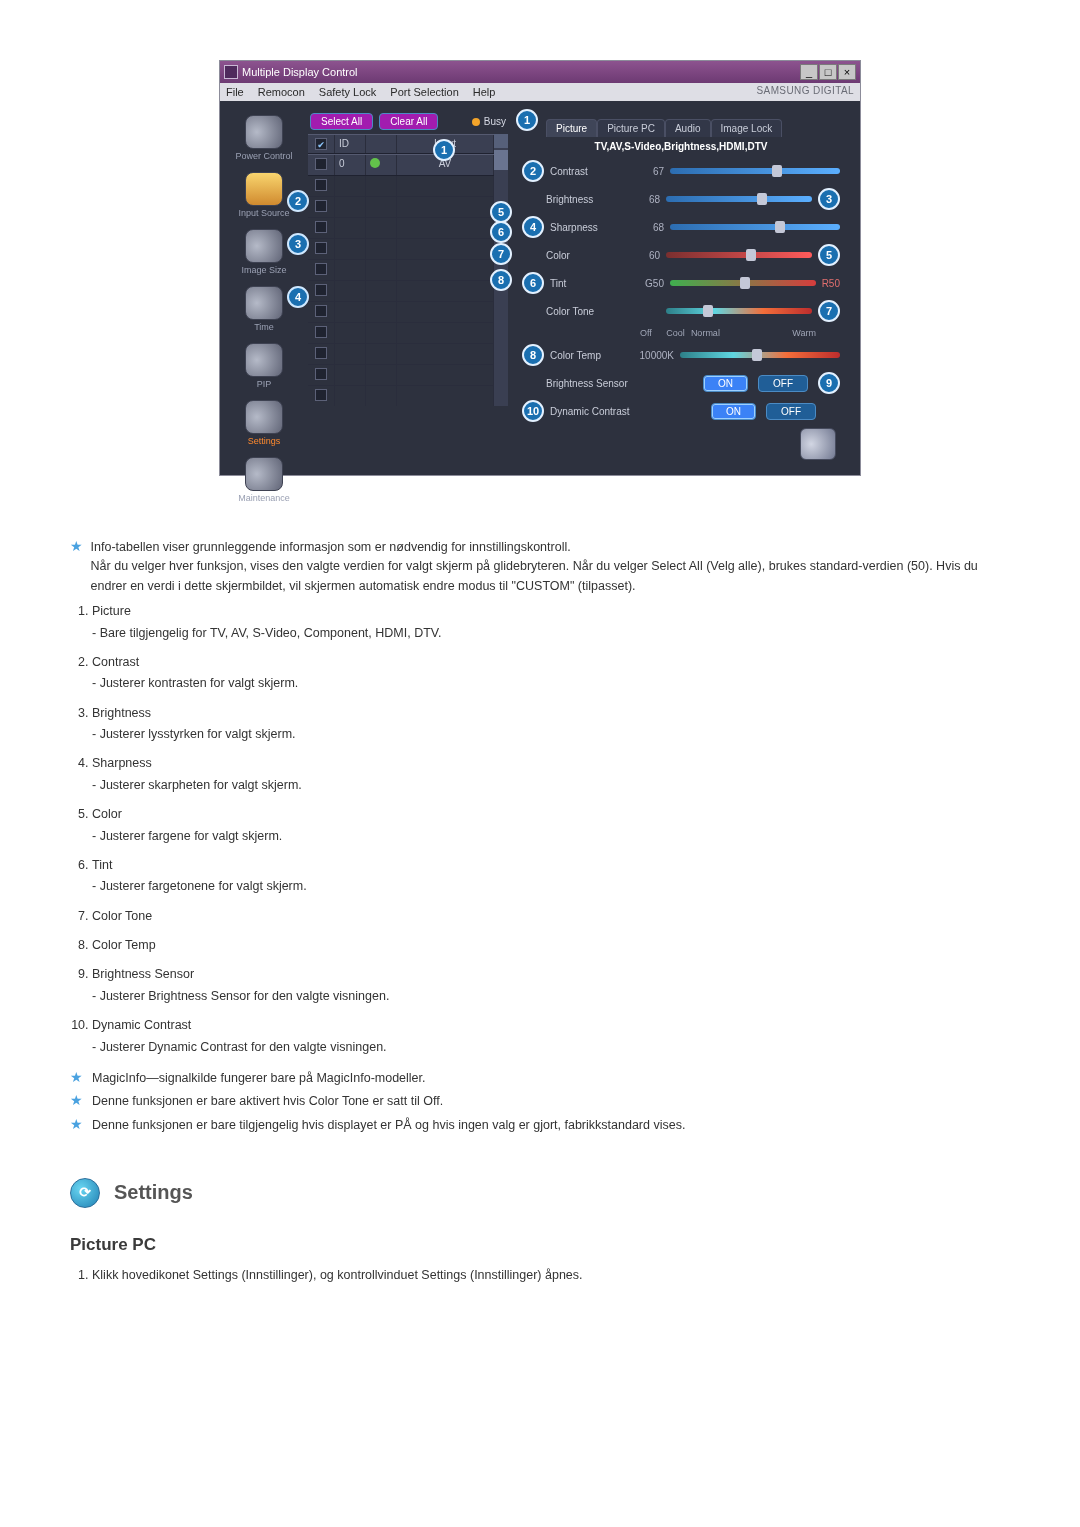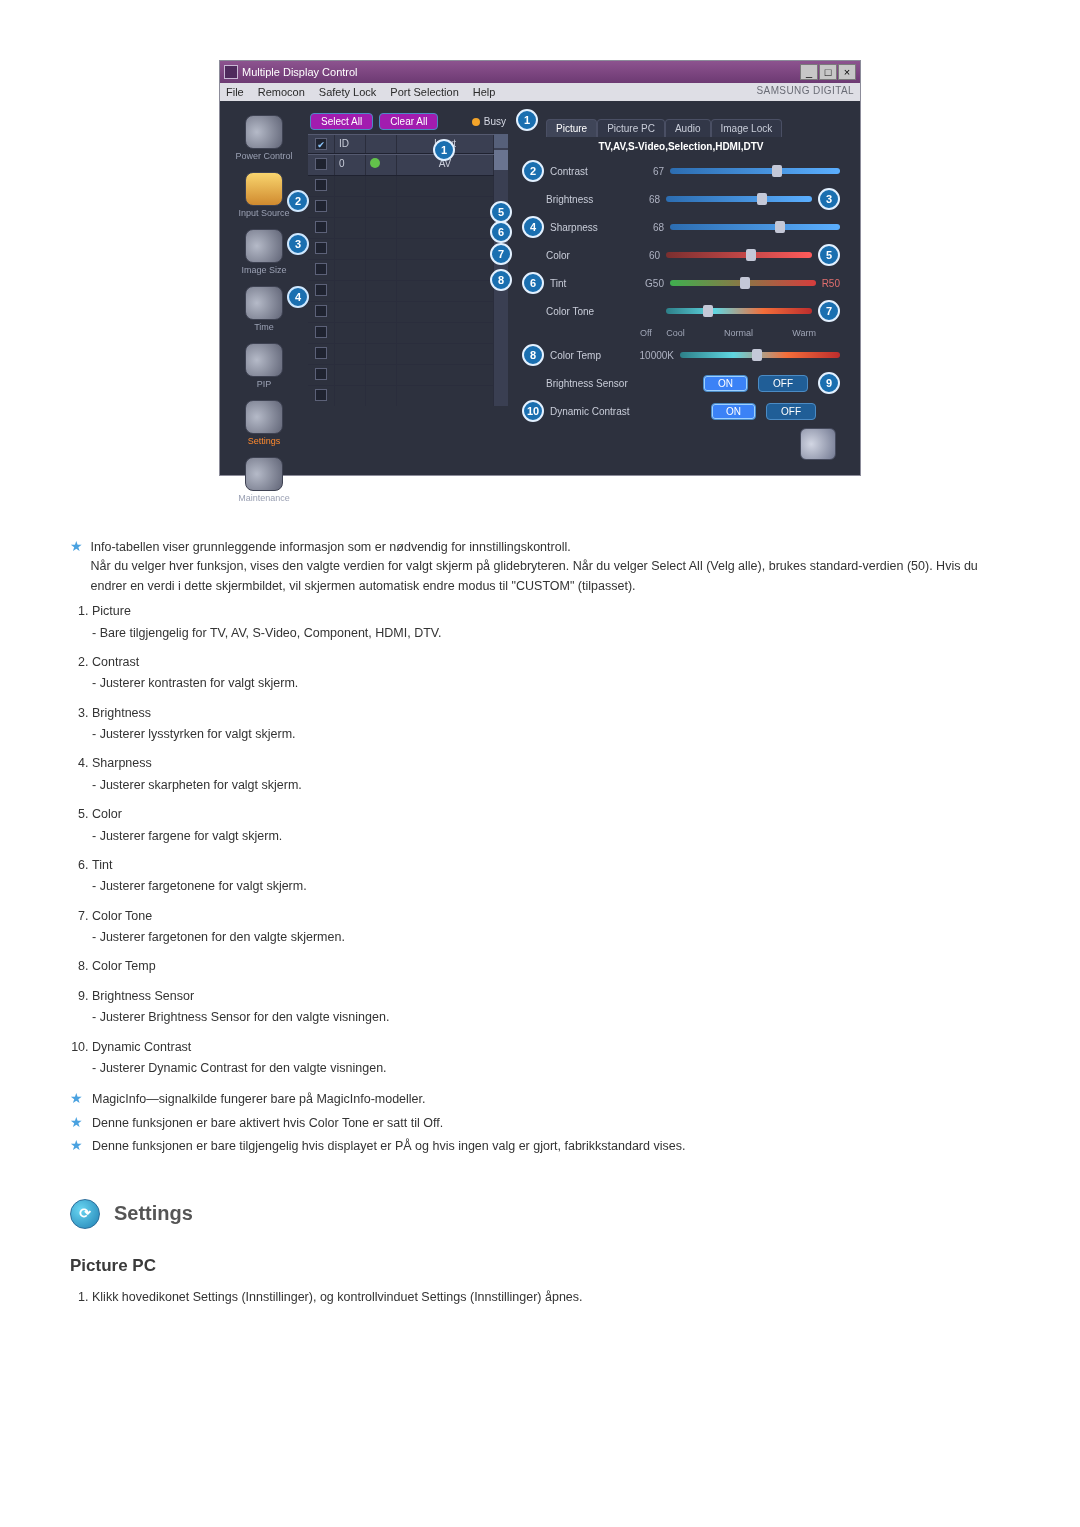--- a/index.html
+++ b/index.html
@@ -390,21 +390,21 @@
         </div>
 
         <div class="right-panel" style="position:relative;">
           <div class="tabs">
             <div class="co" style="left:-4px;top:-6px;position:relative;margin-right:4px;">1</div>
             <div class="tab active">Picture</div>
             <div class="tab">Picture PC</div>
             <div class="tab">Audio</div>
             <div class="tab">Image Lock</div>
           </div>
-          <div class="tr-note">TV,AV,S-Video,Selection,HDMI,DTV</div>
+          <div class="tr-note">TV,AV,S-Video,Brightness,HDMI,DTV</div>
 
           <div class="sliders">
             <div class="srow">
               <div class="co" style="position:relative;">2</div>
               <span class="label">Contrast</span>
               <span class="val">67</span>
               <div class="track">
                   <div class="knob" style="left:60%;"></div>
                 </div>
             </div>
@@ -449,21 +449,21 @@
               <span class="val"></span>
               <div class="track teal">
                   <div class="knob" style="left:25%;"></div>
                 </div>
               <div class="co" style="position:relative;">7</div>
             </div>
             <div class="srow" style="font-size:9px;color:#9fa5b6;">
               <span style="width:112px;"></span>
               <span>Off</span>&nbsp;
               <span>Cool</span>
-              <span style="flex:1;text-align:center;">Normal</span>
+              <span style="flex:1;text-align:left;">Normal</span>
               <span>Warm</span>
               <span style="width:18px;"></span>
             </div>
             <div class="srow">
               <div class="co" style="position:relative;">8</div>
               <span class="label">Color Temp</span>
               <span class="val" style="width:44px;">10000K</span>
               <div class="track teal">
                   <div class="knob" style="left:45%;"></div>
                 </div>
@@ -512,21 +512,21 @@
         <div class="sub">- Justerer kontrasten for valgt skjerm.</div></li>
       <li><span>Brightness</span>
         <div class="sub">- Justerer lysstyrken for valgt skjerm.</div></li>
       <li><span>Sharpness</span>
         <div class="sub">- Justerer skarpheten for valgt skjerm.</div></li>
       <li><span>Color</span>
         <div class="sub">- Justerer fargene for valgt skjerm.</div></li>
       <li><span>Tint</span>
         <div class="sub">- Justerer fargetonene for valgt skjerm.</div></li>
       <li><span>Color Tone</span>
-        <div class="sub">- Justerer fargetonen for den valgte skjermen.</div></li>
+        </li>
       <li><span>Color Temp</span>
         </li>
       <li><span>Brightness Sensor</span>
         <div class="sub">- Justerer Brightness Sensor for den valgte visningen.</div></li>
       <li><span>Dynamic Contrast</span>
         <div class="sub">- Justerer Dynamic Contrast for den valgte visningen.</div></li>
     </ol>
 
     <div class="star-row">
         <span class="star">★</span>

